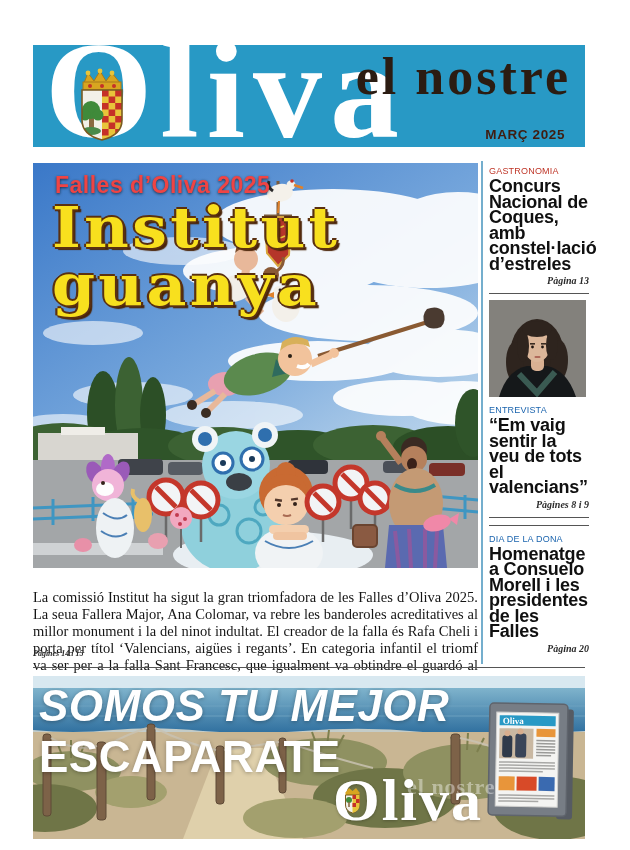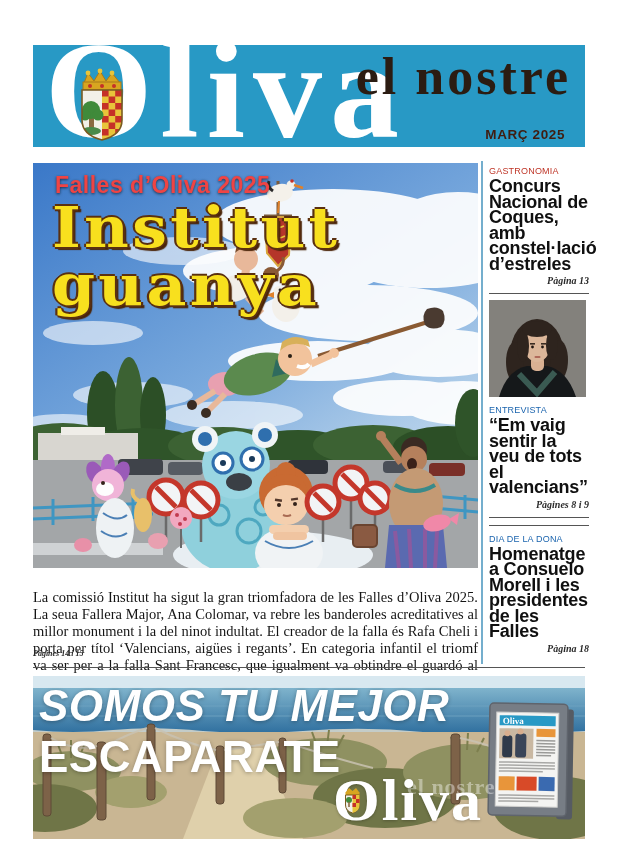--- a/index.html
+++ b/index.html
@@ -373,21 +373,21 @@
       <div class="sb-title">“Em vaig sentir la veu de tots el valencians”</div>
       <div class="sb-ref">Pàgines 8 i 9</div>
     </div>
     <hr class="sb-hr">
 
     <hr class="sb-hr">
 
     <div>
       <div class="sb-label lbl-blue">DIA DE LA DONA</div>
       <div class="sb-title">Homenatge a Consuelo Morell i les presidentes de les Falles</div>
-      <div class="sb-ref">Pàgina 18</div>
+      <div class="sb-ref">Pàgina 20</div>
     </div>
   </div>
 
   <div class="ad">
     <svg width="552" height="163" viewBox="0 0 552 163">
       <defs>
         <linearGradient id="sea" x1="0" y1="0" x2="0" y2="1">
           <stop offset="0" stop-color="#7fb3cc"></stop>
             <stop offset="1" stop-color="#2e6e9e"></stop>
         </linearGradient>

